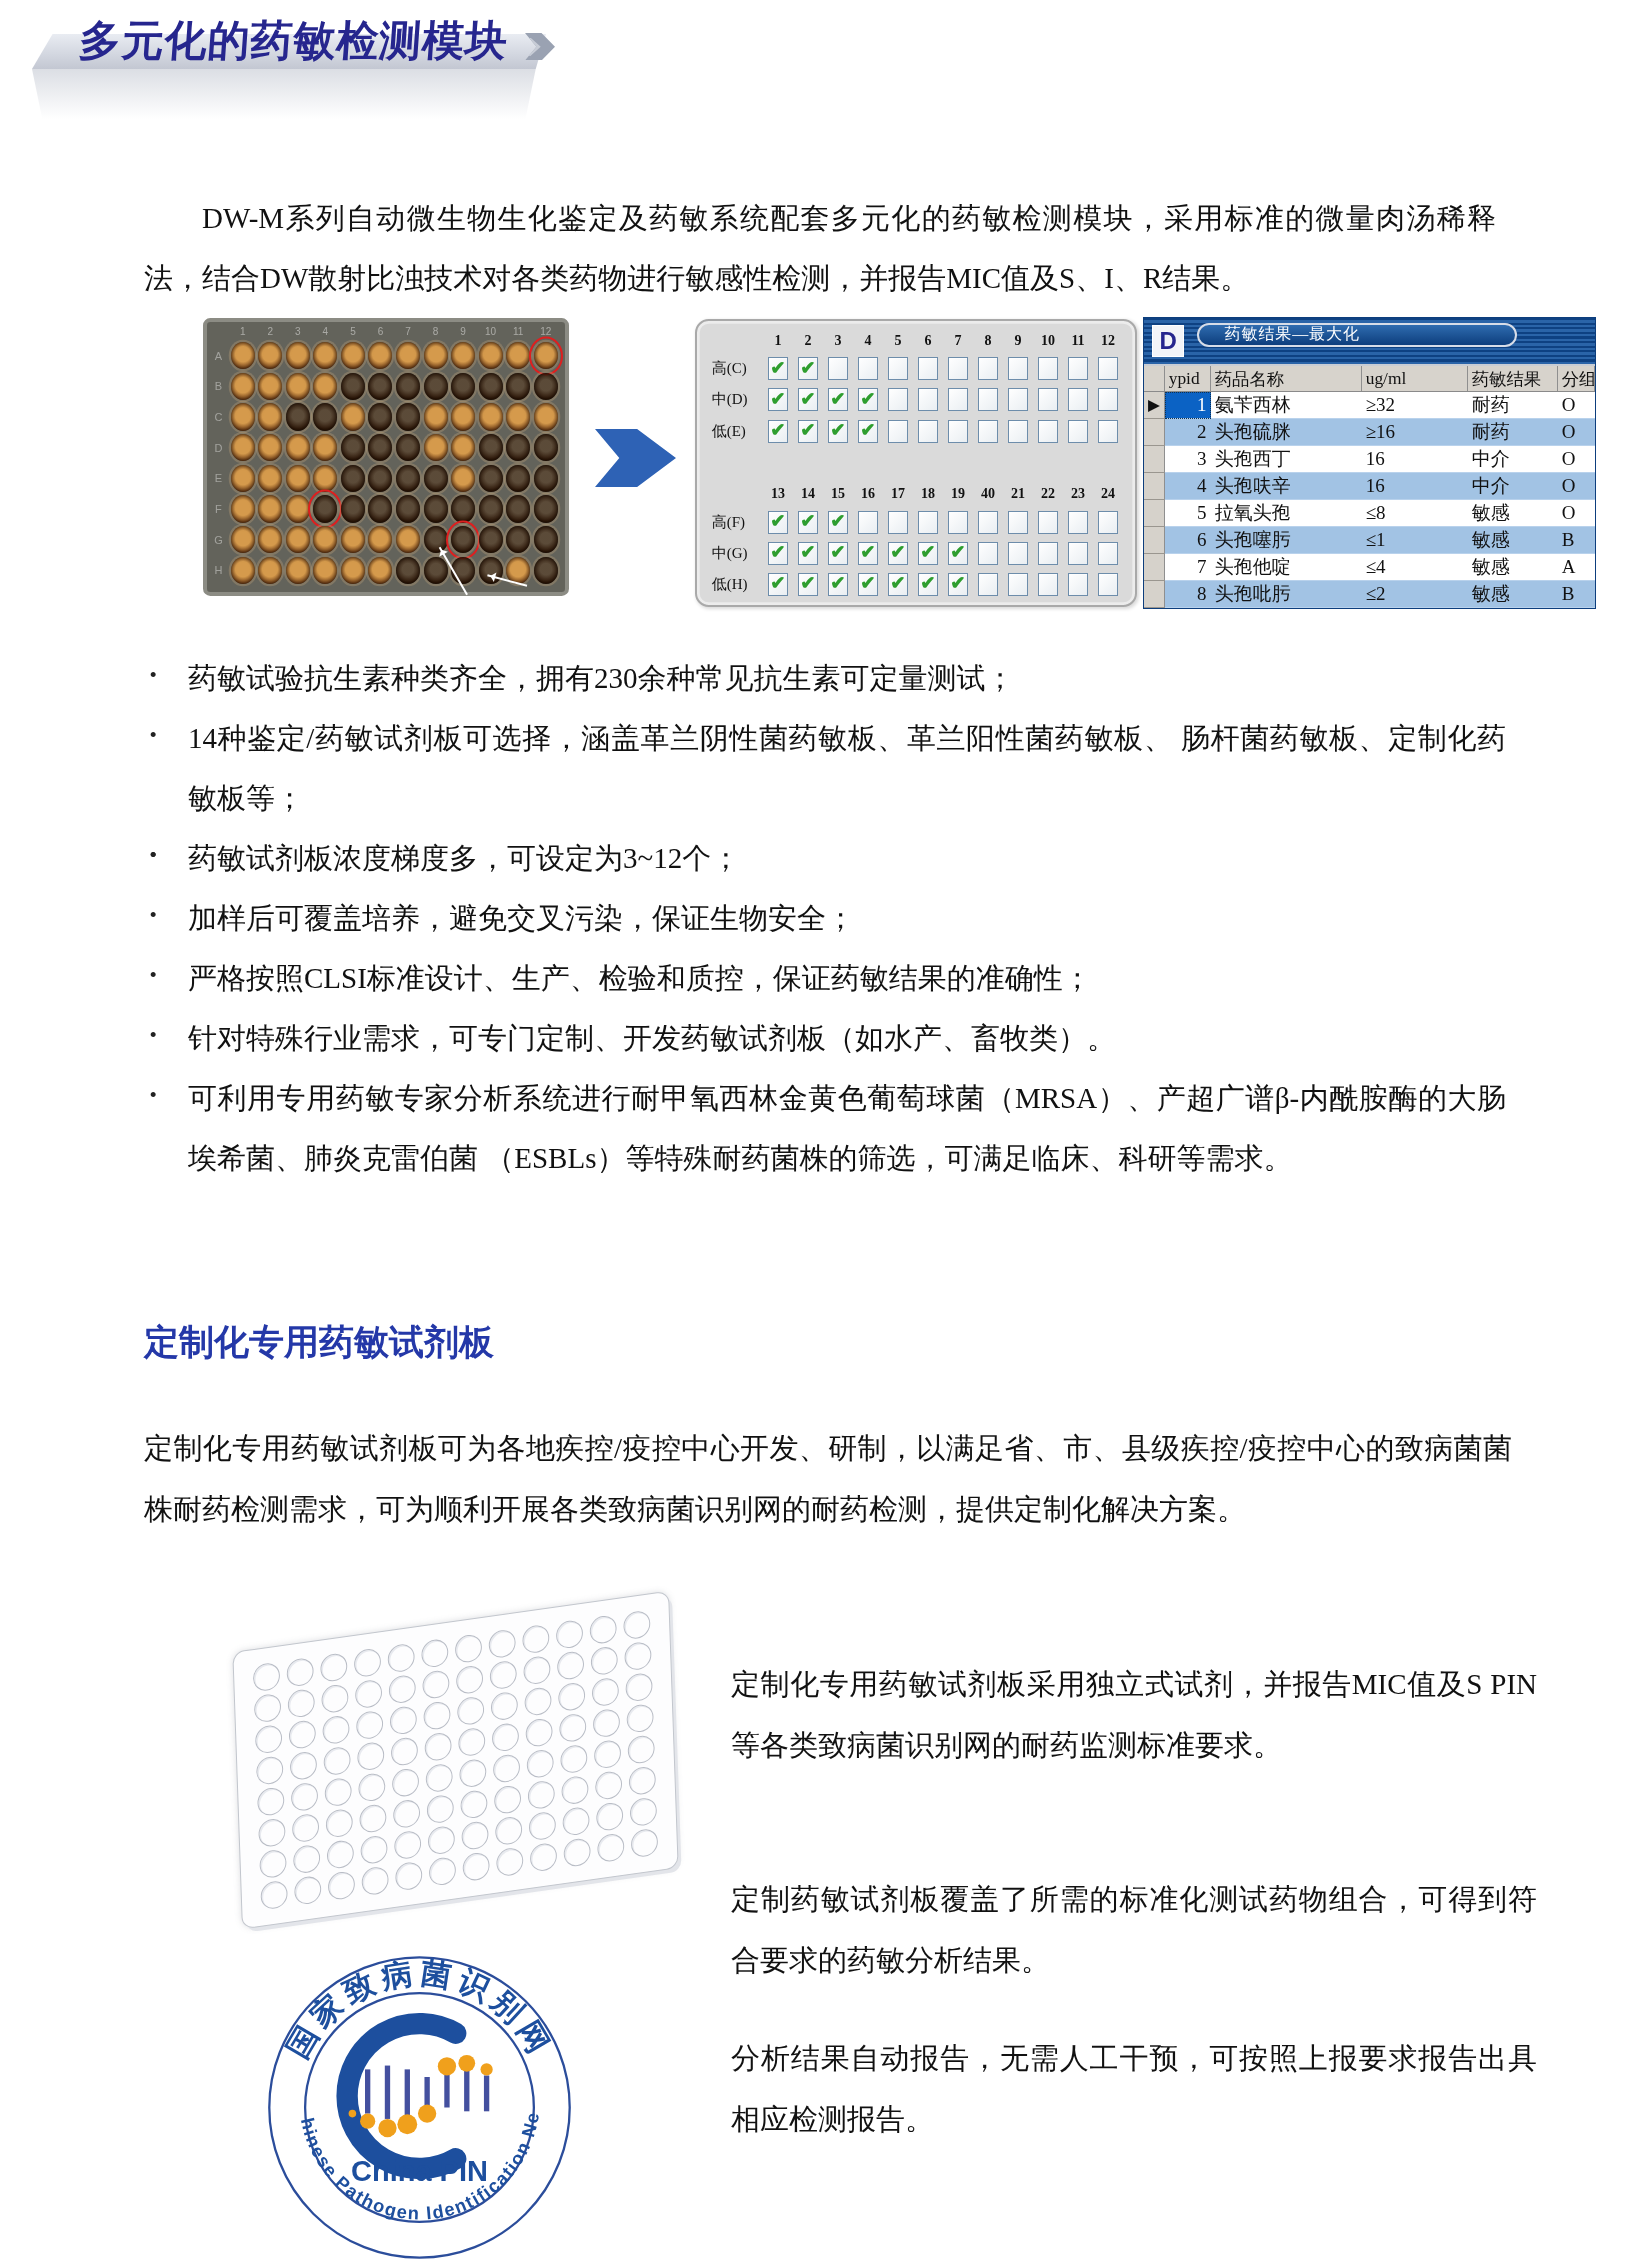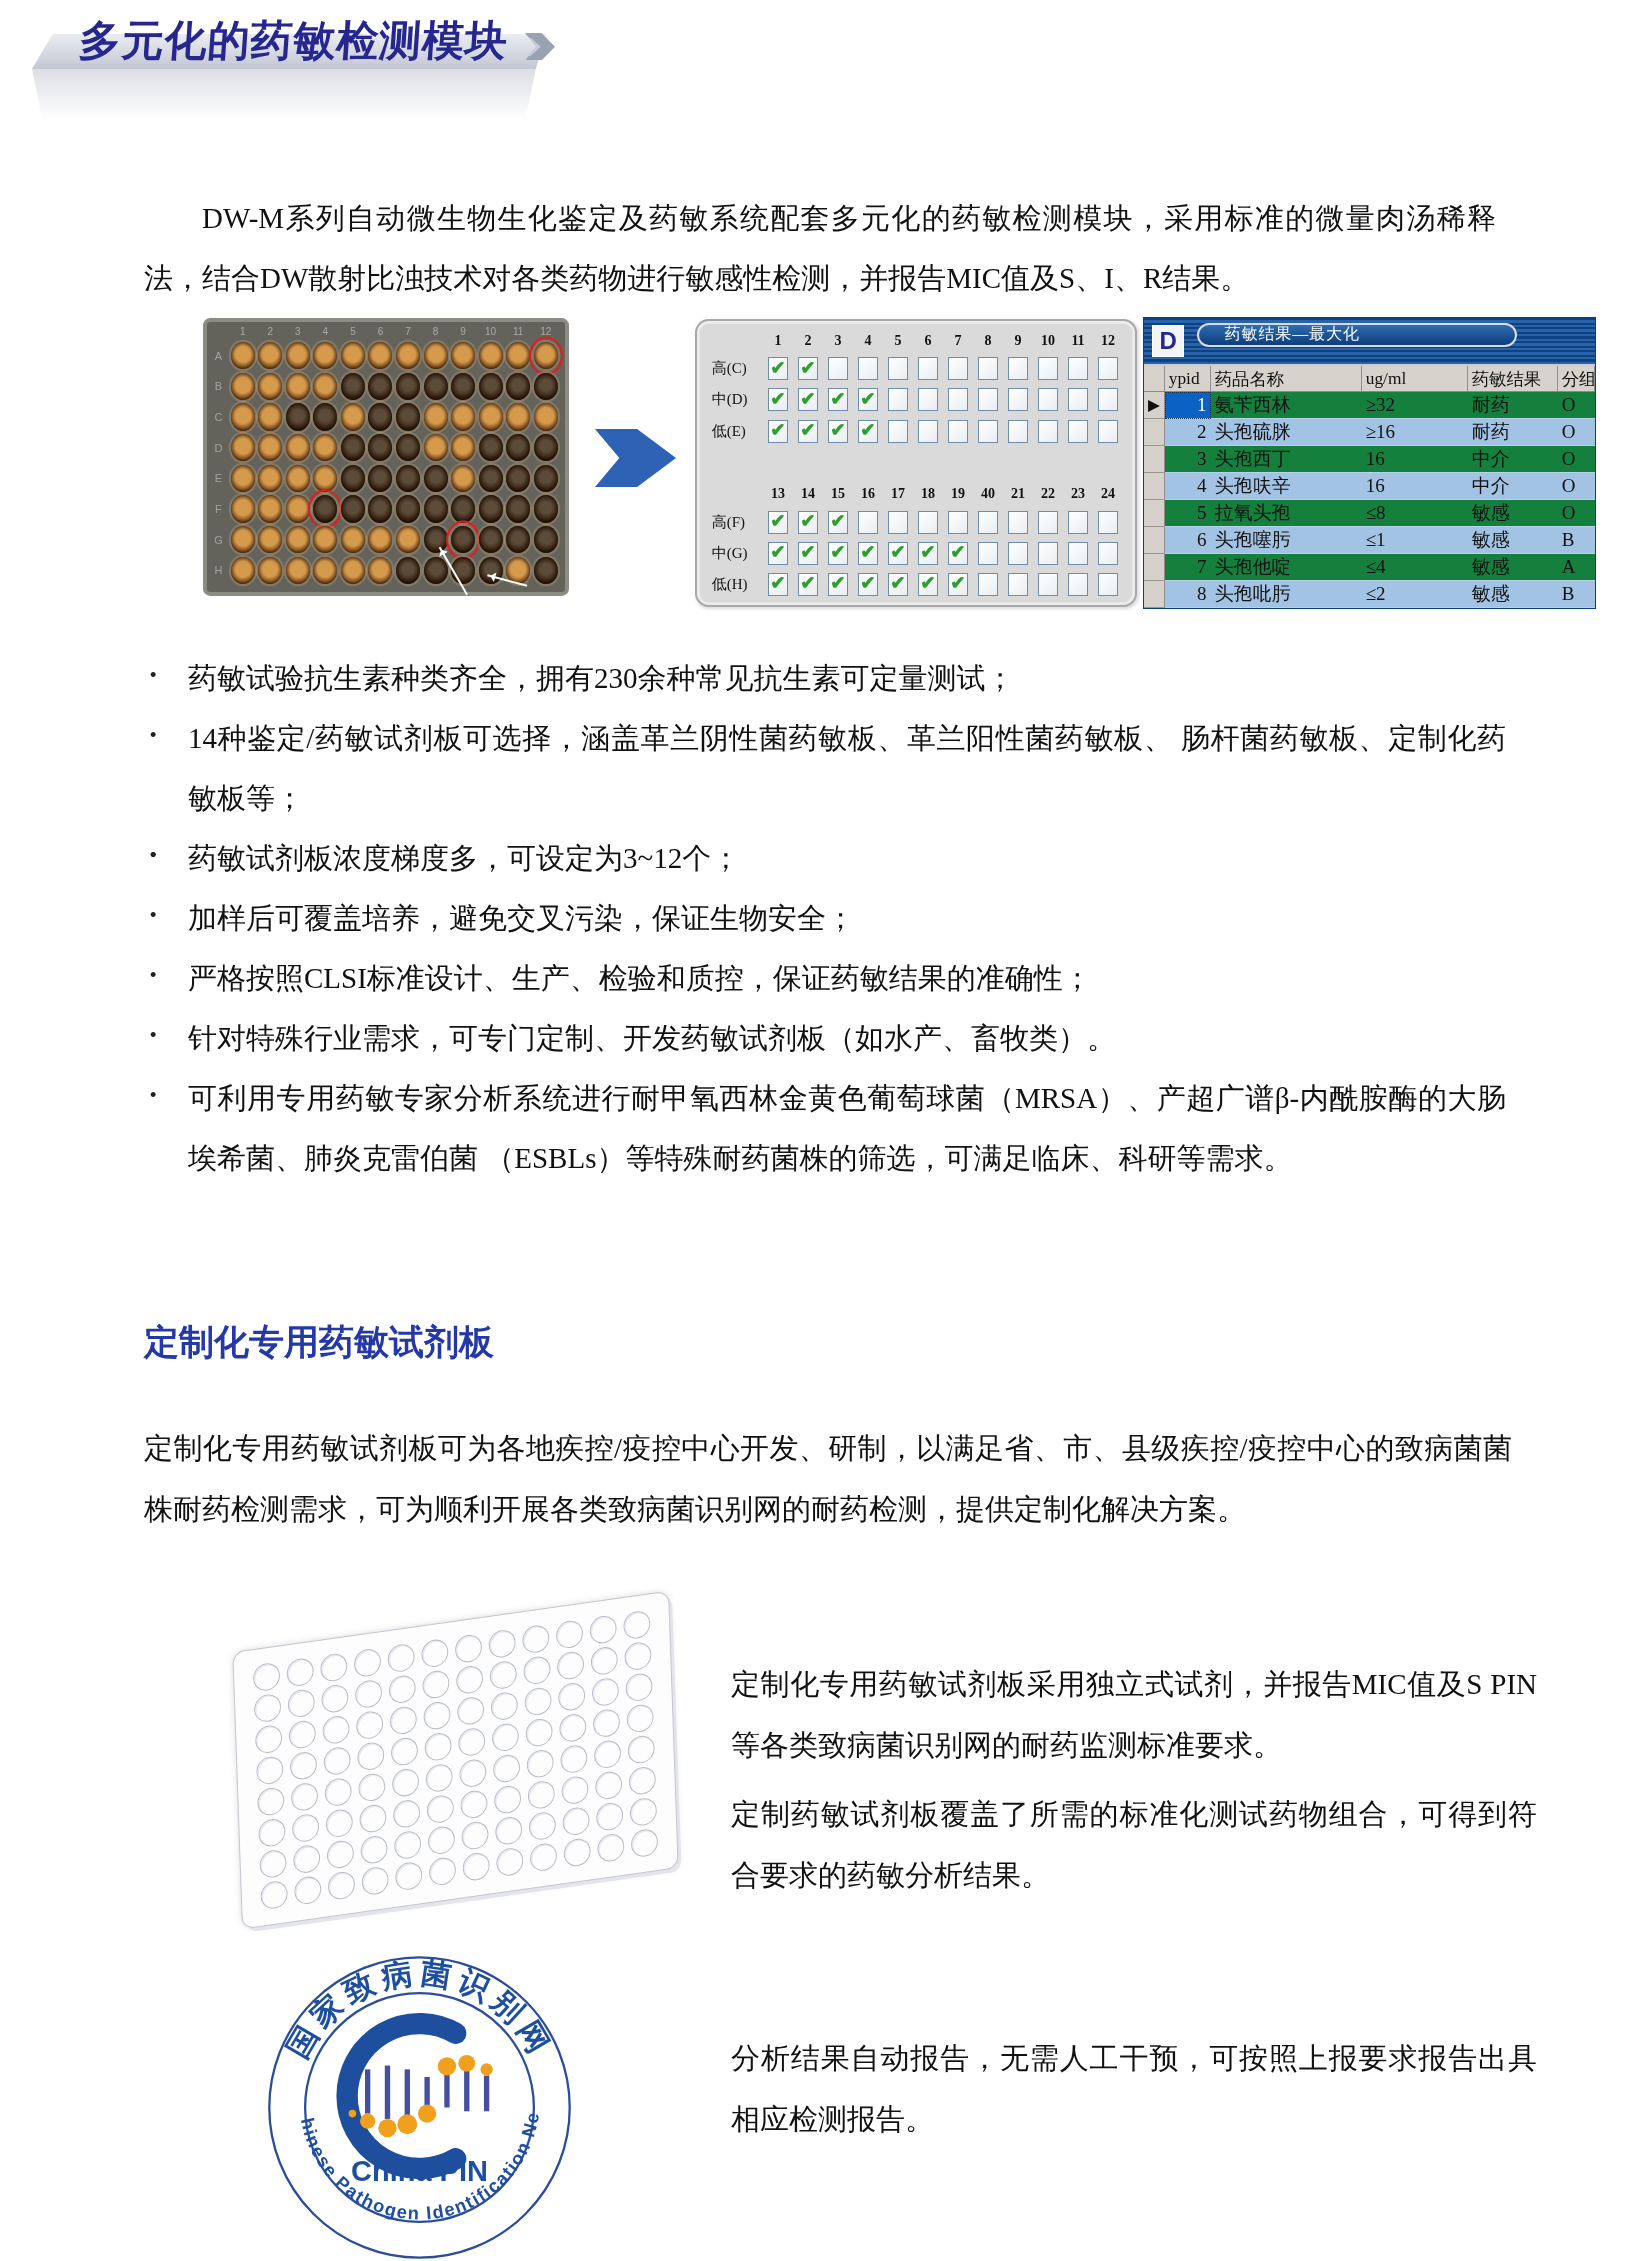--- a/index.html
+++ b/index.html
@@ -24,21 +24,21 @@
   
   .intro{position:absolute;left:144px;top:159px;width:1352px;font-size:29px;line-height:60px;
     text-align:justify;text-indent:58px;}
   .bullets{position:absolute;left:144px;top:648px;width:1362px;list-style:none;margin:0;padding:0;}
   .bullets li{position:relative;padding-left:44px;font-size:29px;line-height:60px;text-align:justify;}
   .bullets .dot{position:absolute;left:5.5px;top:-2.7px;font-size:21px;color:#222;}
   .sec-heading{position:absolute;left:144px;top:1319px;font-size:35px;font-weight:600;color:#2438a8;
     font-family:"Liberation Sans",sans-serif;}
   .para2{position:absolute;left:144px;top:1389px;width:1368px;font-size:29px;line-height:61px;text-align:justify;}
   .rcol{position:absolute;left:731px;width:806px;font-size:29px;line-height:61px;text-align:justify;}
-  .rcol.b1{top:1625px;} .rcol.b2{top:1755px;} .rcol.b3{top:1999px;}
+  .rcol.b1{top:1625px;} .rcol.b2{top:1840px;} .rcol.b3{top:1999px;}
 
   
   .plate-photo{position:absolute;left:203px;top:318px;width:366px;height:278px;
     background:#63635b;border:4.6px solid #8c8c84;border-radius:7.3px;box-sizing:border-box;}
   .plate-inner{position:absolute;left:22px;top:18.3px;right:5.5px;bottom:6.4px;}
   .plate-cols{position:absolute;left:22px;top:3.7px;right:5.5px;height:13.7px;display:grid;
     grid-template-columns:repeat(12,1fr);}
   .plate-cols span{font-size:10px;color:rgba(255,255,255,.45);text-align:center;font-family:"Liberation Sans",sans-serif;}
   .plate-rows{position:absolute;left:3.7px;top:18.3px;bottom:6.4px;width:15.5px;display:grid;grid-template-rows:repeat(8,1fr);}
   .plate-rows span{font-size:11px;color:rgba(255,255,255,.4);display:flex;align-items:center;justify-content:center;
@@ -91,21 +91,21 @@
   .res-hdr div{font-size:17.4px;display:flex;align-items:center;padding-left:3.7px;
     border-right:0.9px solid #8f8f8f;box-sizing:border-box;white-space:nowrap;overflow:hidden;}
   .res-hdr div:first-child{border-right:0.9px solid #8f8f8f;background:#d7d3cc;}
   .res-body{flex:1;display:flex;flex-direction:column;}
   .res-row{display:grid;grid-template-columns:21px 46px 151px 106px 90px 37px;flex:1;align-items:stretch;}
   .res-row>div{display:flex;align-items:center;font-size:19px;padding-left:3.7px;box-sizing:border-box;
     border-bottom:0.5px solid #b9d2ec;}
   .res-row .gut{background:#d6d2cb;border-bottom:0.9px solid #9a968f;border-right:0.9px solid #8f8f8f;
     justify-content:center;padding-left:0;font-size:15.5px;}
   .res-row .idc{justify-content:flex-end;padding-right:4.6px;}
-  .res-row.odd>div:not(.gut){background:#15803d;}
+  .res-row.odd>div:not(.gut){background:#ffffff;}
   .res-row.even>div:not(.gut){background:#a2c3e4;}
   .idsel{background:#0b62c4 !important;color:#ffffff;outline:1.4px dotted #10314f;outline-offset:-1.4px;}
 
   
   .clear-plate{position:absolute;left:208px;top:1567px;width:512px;height:370px;}
   .cp-body{position:absolute;left:27.4px;top:55px;width:439px;height:274px;transform:rotate(-8deg) skewX(-6deg);
     border:1.4px solid #c2c6cd;border-radius:12px;background:#fdfdfe;
     box-shadow:3.7px 4.6px 0 -0.9px #e3e5ea, 0 0 6.4px rgba(120,125,135,.25);}
   .cp-grid{position:absolute;left:15.5px;top:12.8px;right:15.5px;bottom:12.8px;display:grid;
     grid-template-columns:repeat(12,1fr);grid-template-rows:repeat(8,1fr);}

